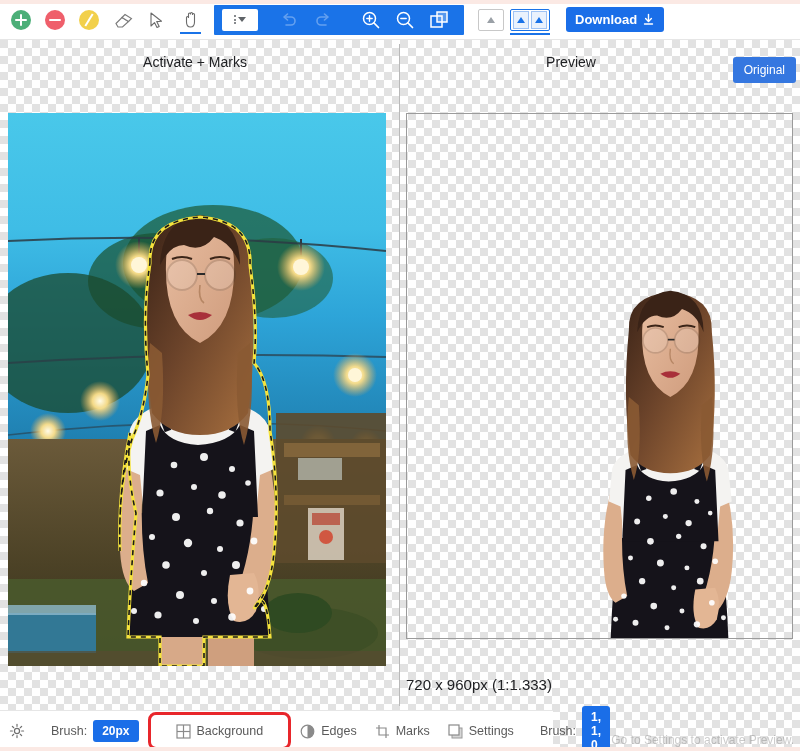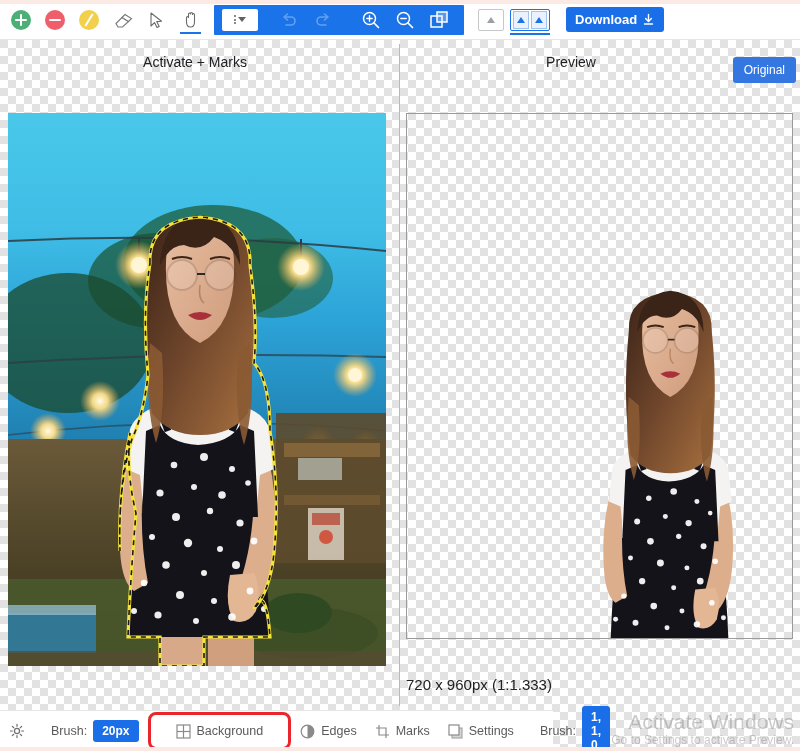--- a/index.html
+++ b/index.html
@@ -642,18 +642,17 @@
 
     <div class="bb-sep"></div>
 
     <div class="bb-item">
       <span>Brush:</span>
       <span class="badge">1, 1, 0</span>
     </div>
   </div>
 
   <div class="winwm">
-    <div class="w1">Activate Windows</div>
     <div class="w2">Go to Settings to activate Preview.</div>
   </div>
 
   <div class="botstripe"></div>
 </div>
 
 </body></html>

